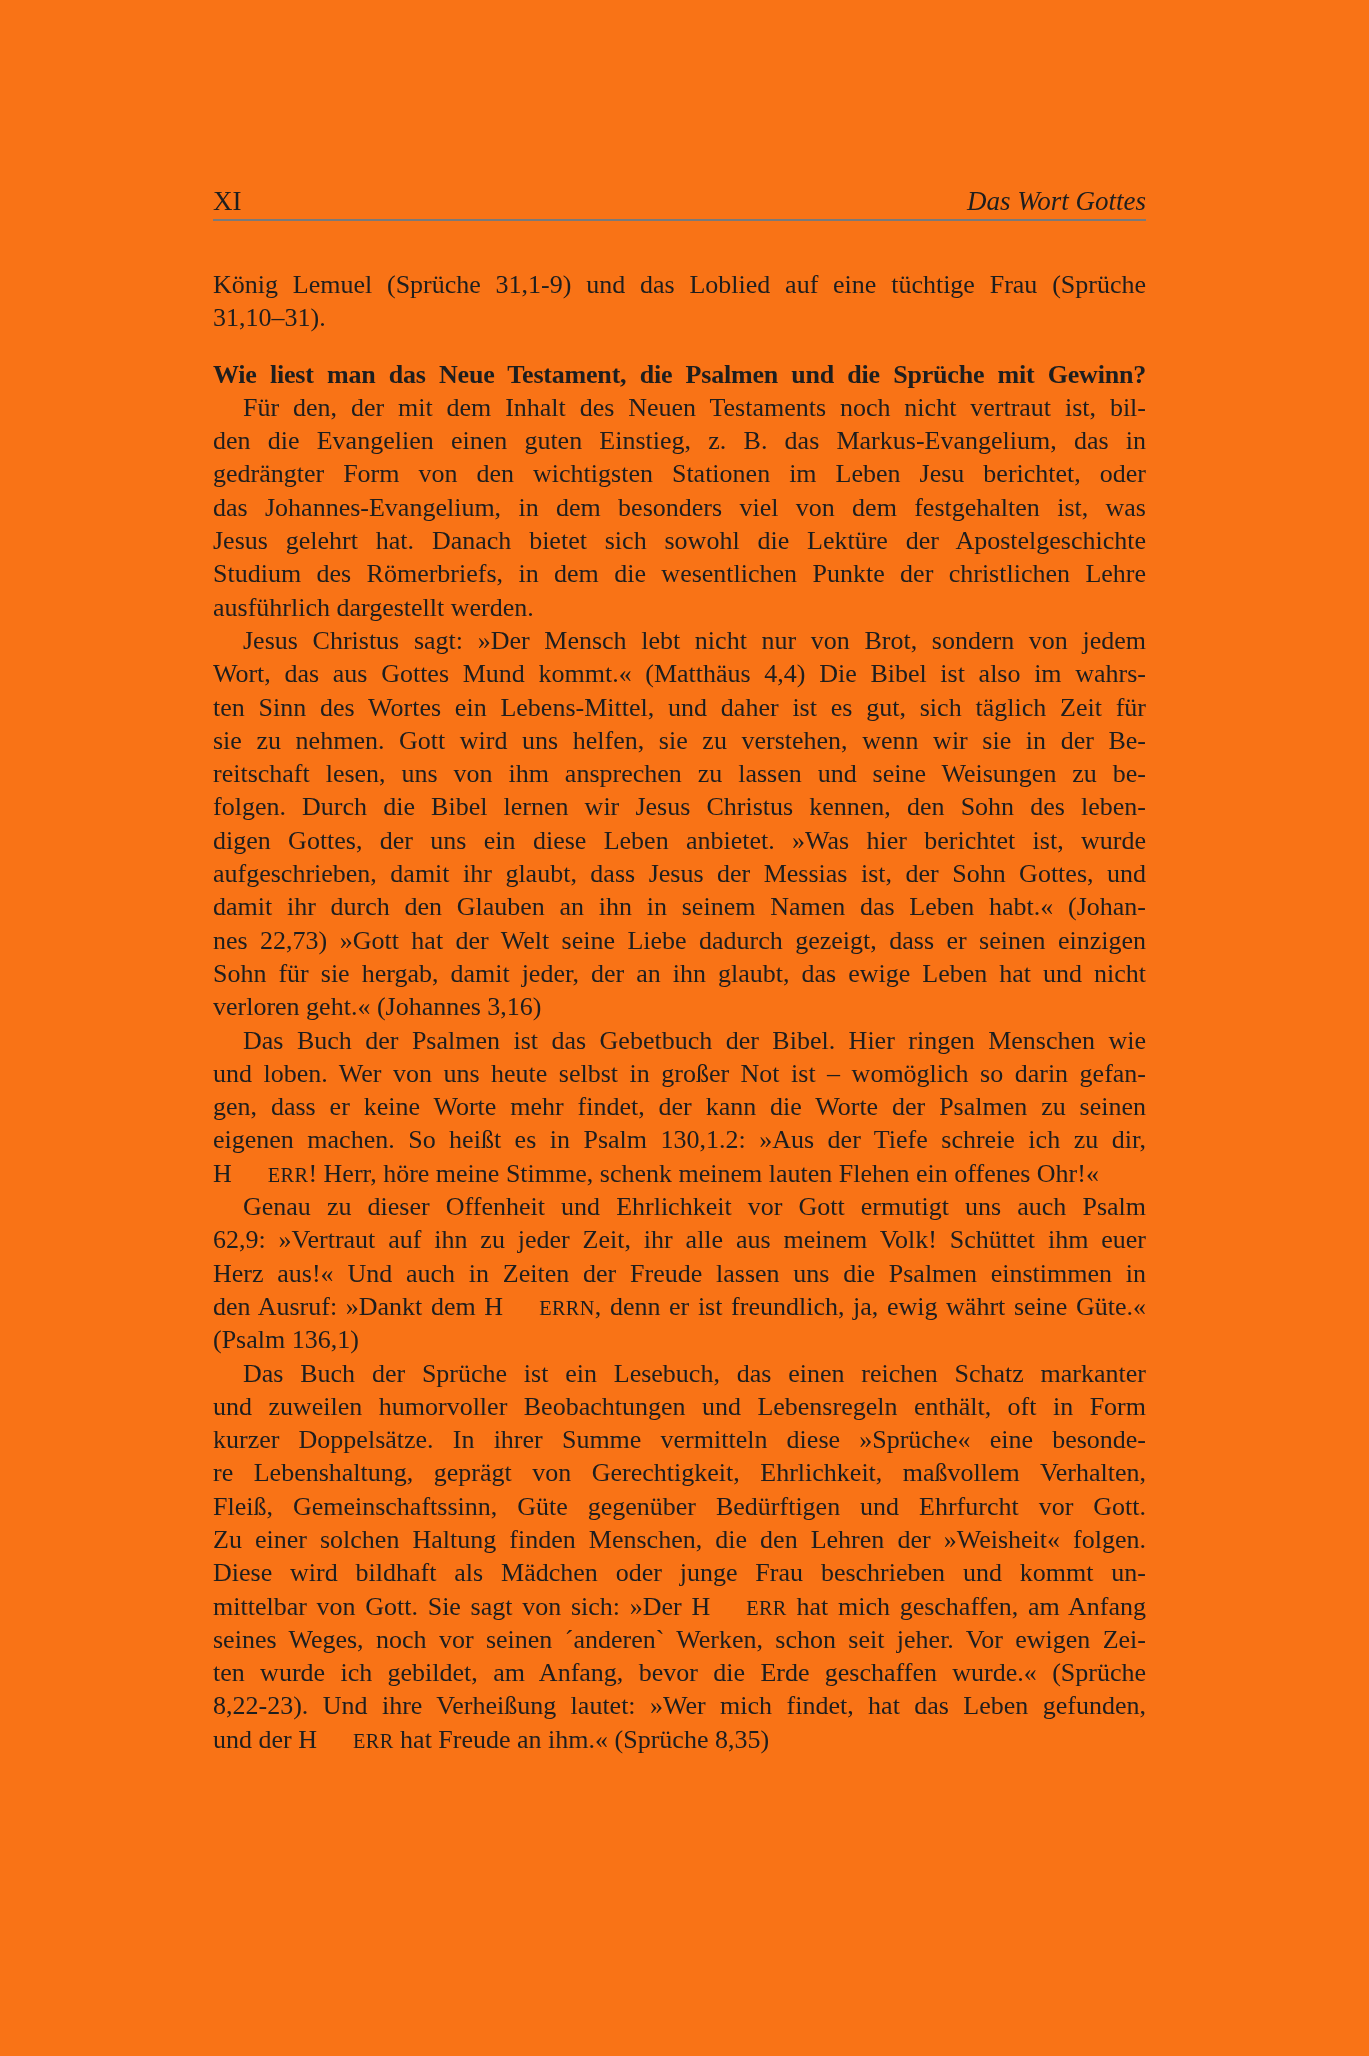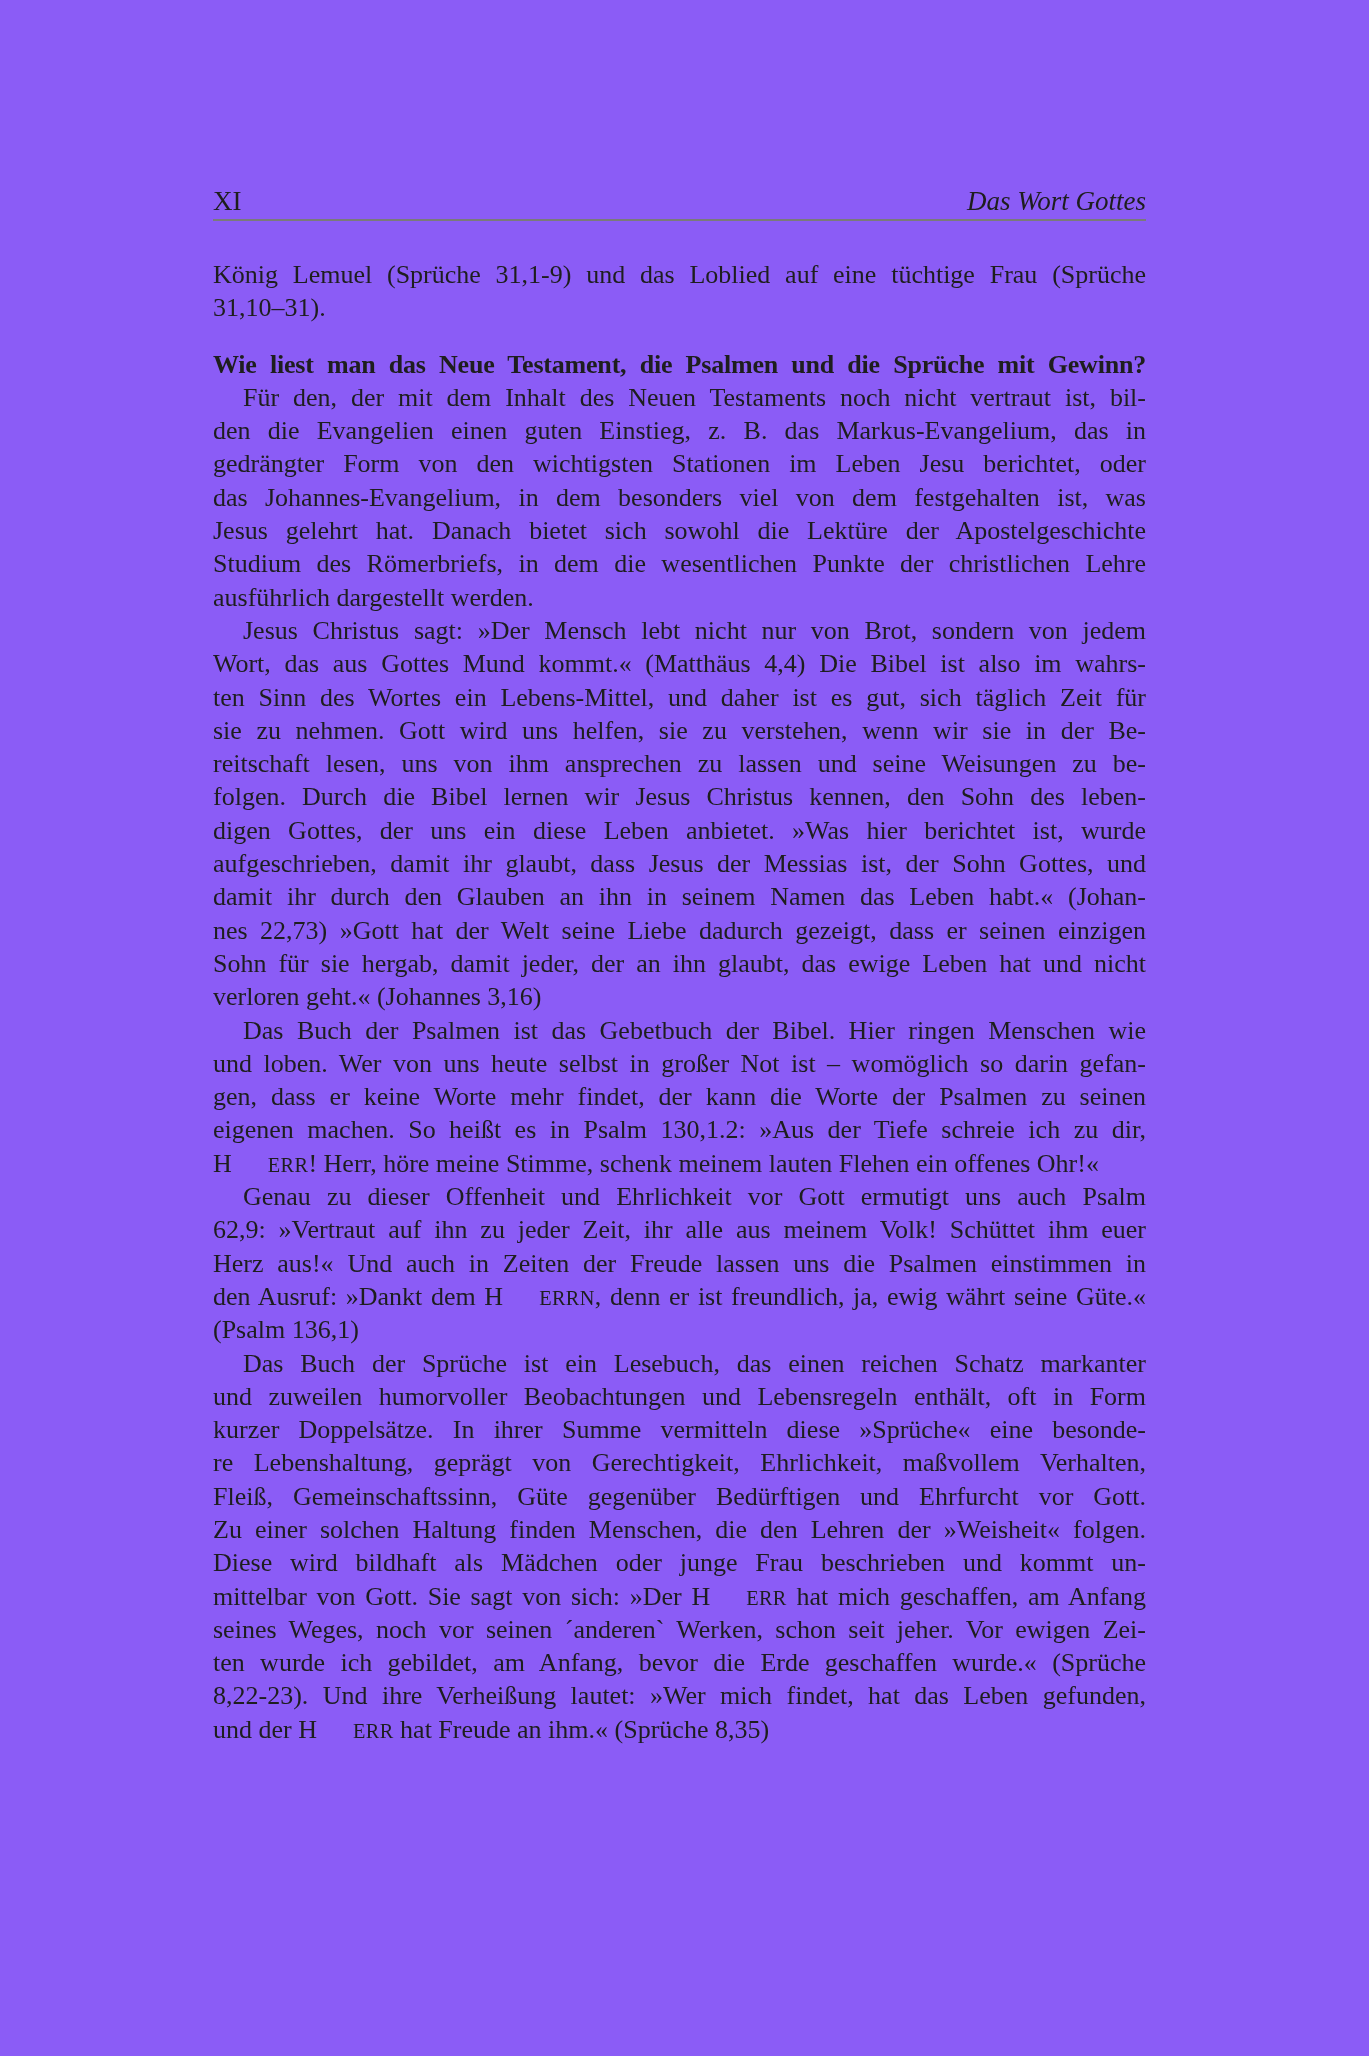--- a/index.html
+++ b/index.html
@@ -9,21 +9,21 @@
   }
   html,body{margin:0;padding:0;}
   body{
     background:#e9e9e9;
     font-family:"Liberation Serif","DejaVu Serif",serif;
   }
   .page{
     position:relative;
     width:1369px;
     height:2056px;
-    background:#8b5cf6;
+    background:#f97316;
     color:var(--text-color);
     overflow:hidden;
   }
   .content{
     position:absolute;
     left:213px;
     top:0;
     width:933px;
   }
   .running-head{
@@ -37,21 +37,21 @@
     font-size:27px;
     line-height:31px;
     border-bottom:2px solid var(--rule-color);
     padding-bottom:2px;
   }
   .running-title{
     font-style:italic;
   }
   .bodytext{
     position:absolute;
-    top:258px;
+    top:268px;
     left:0;
     width:933px;
     font-size:26px;
   }
   .line{
     height:var(--lh);
     line-height:var(--lh);
     white-space:nowrap;
   }
   .just{

